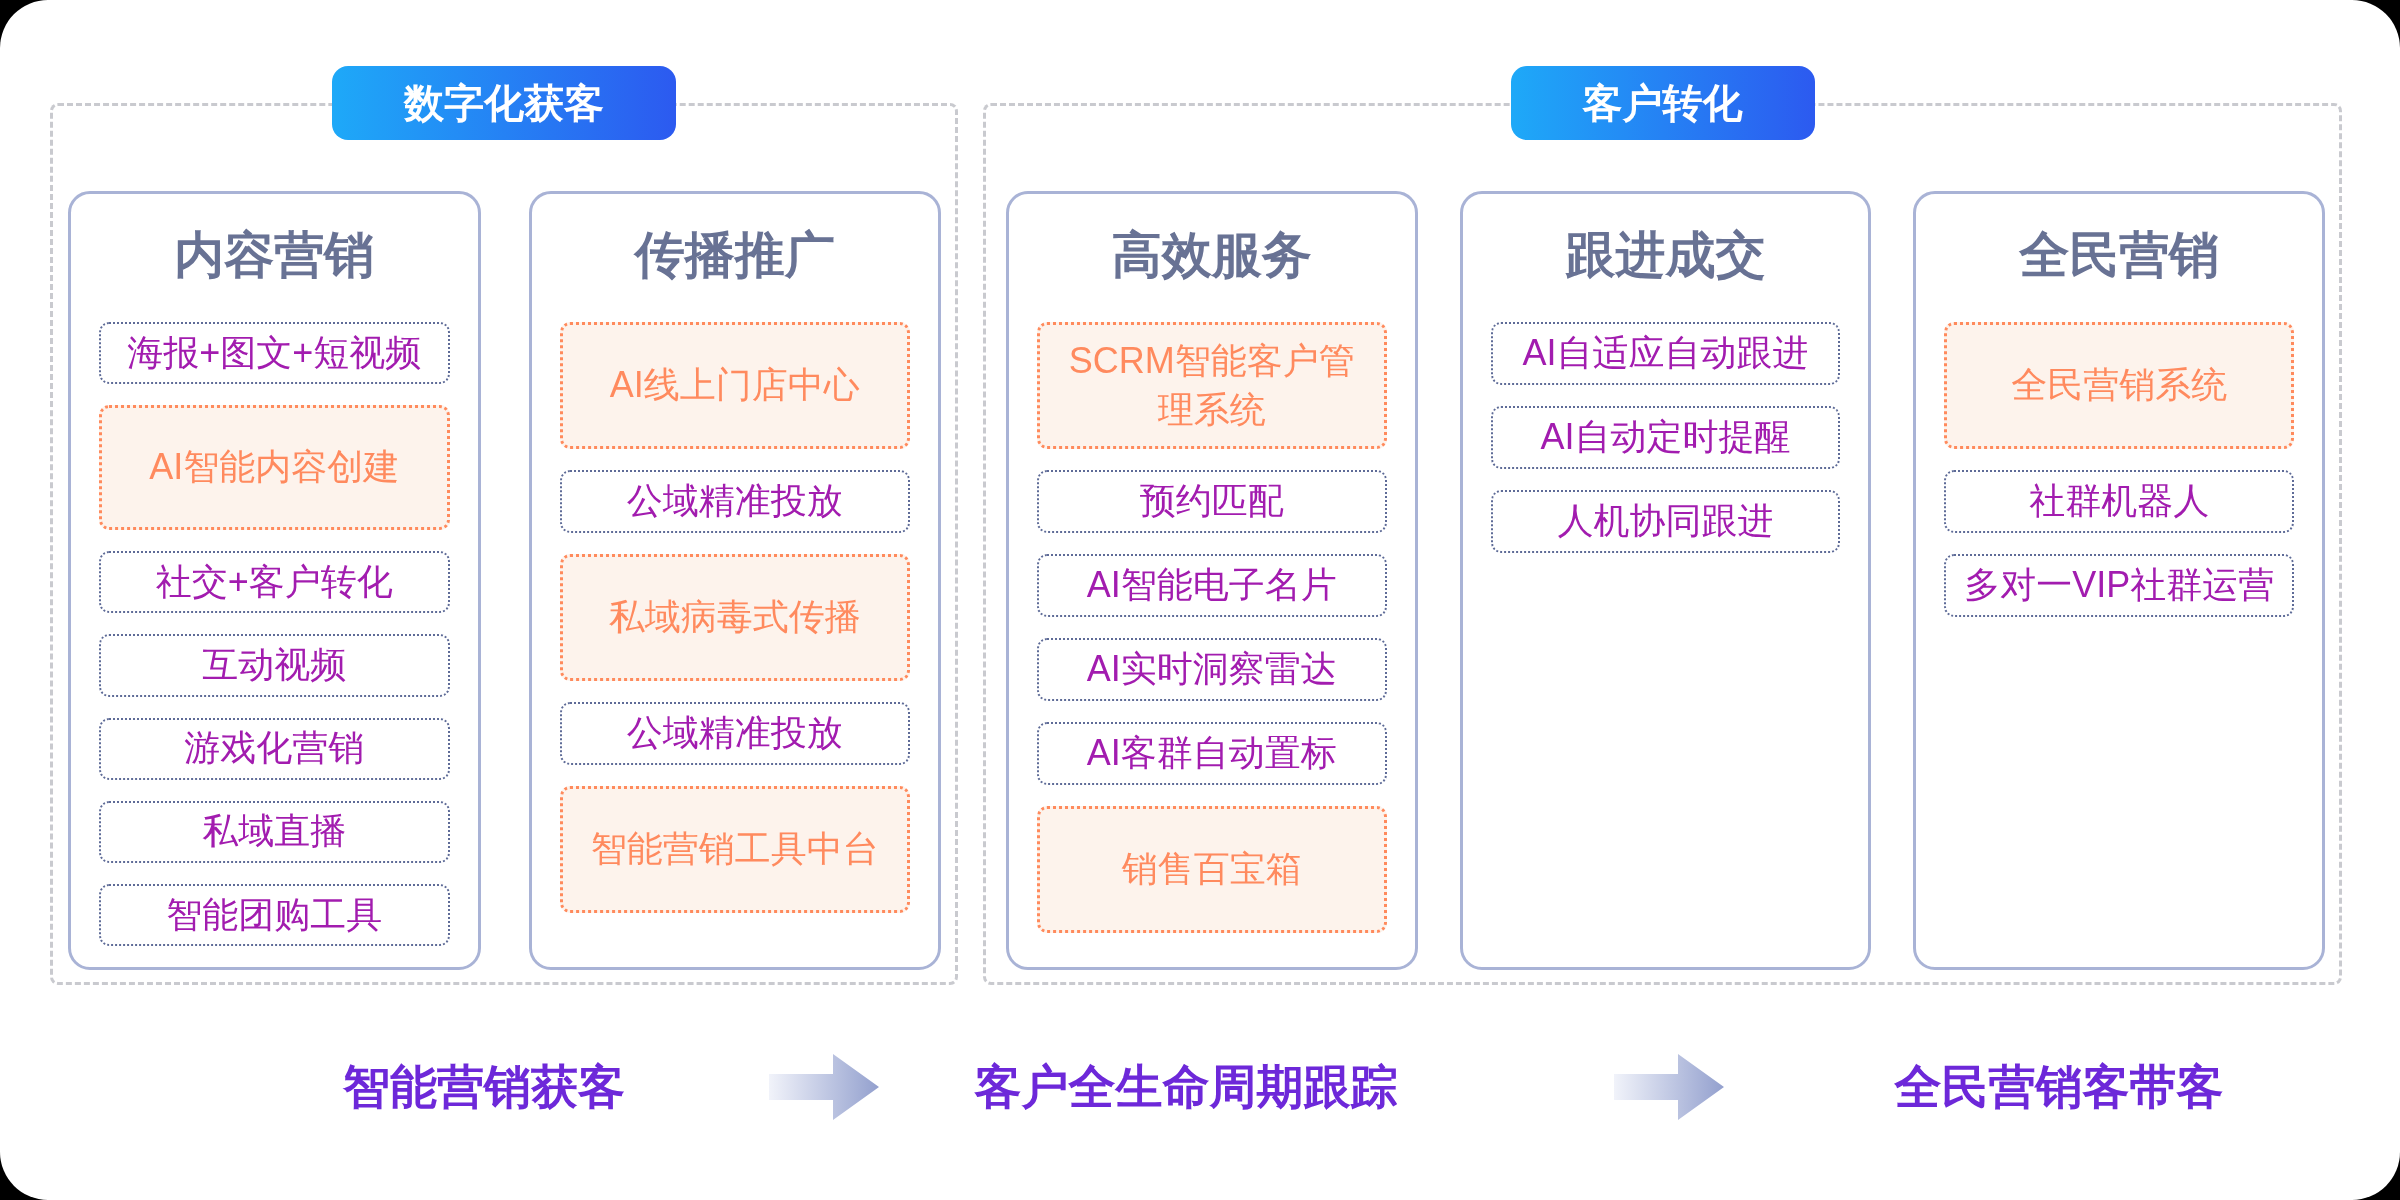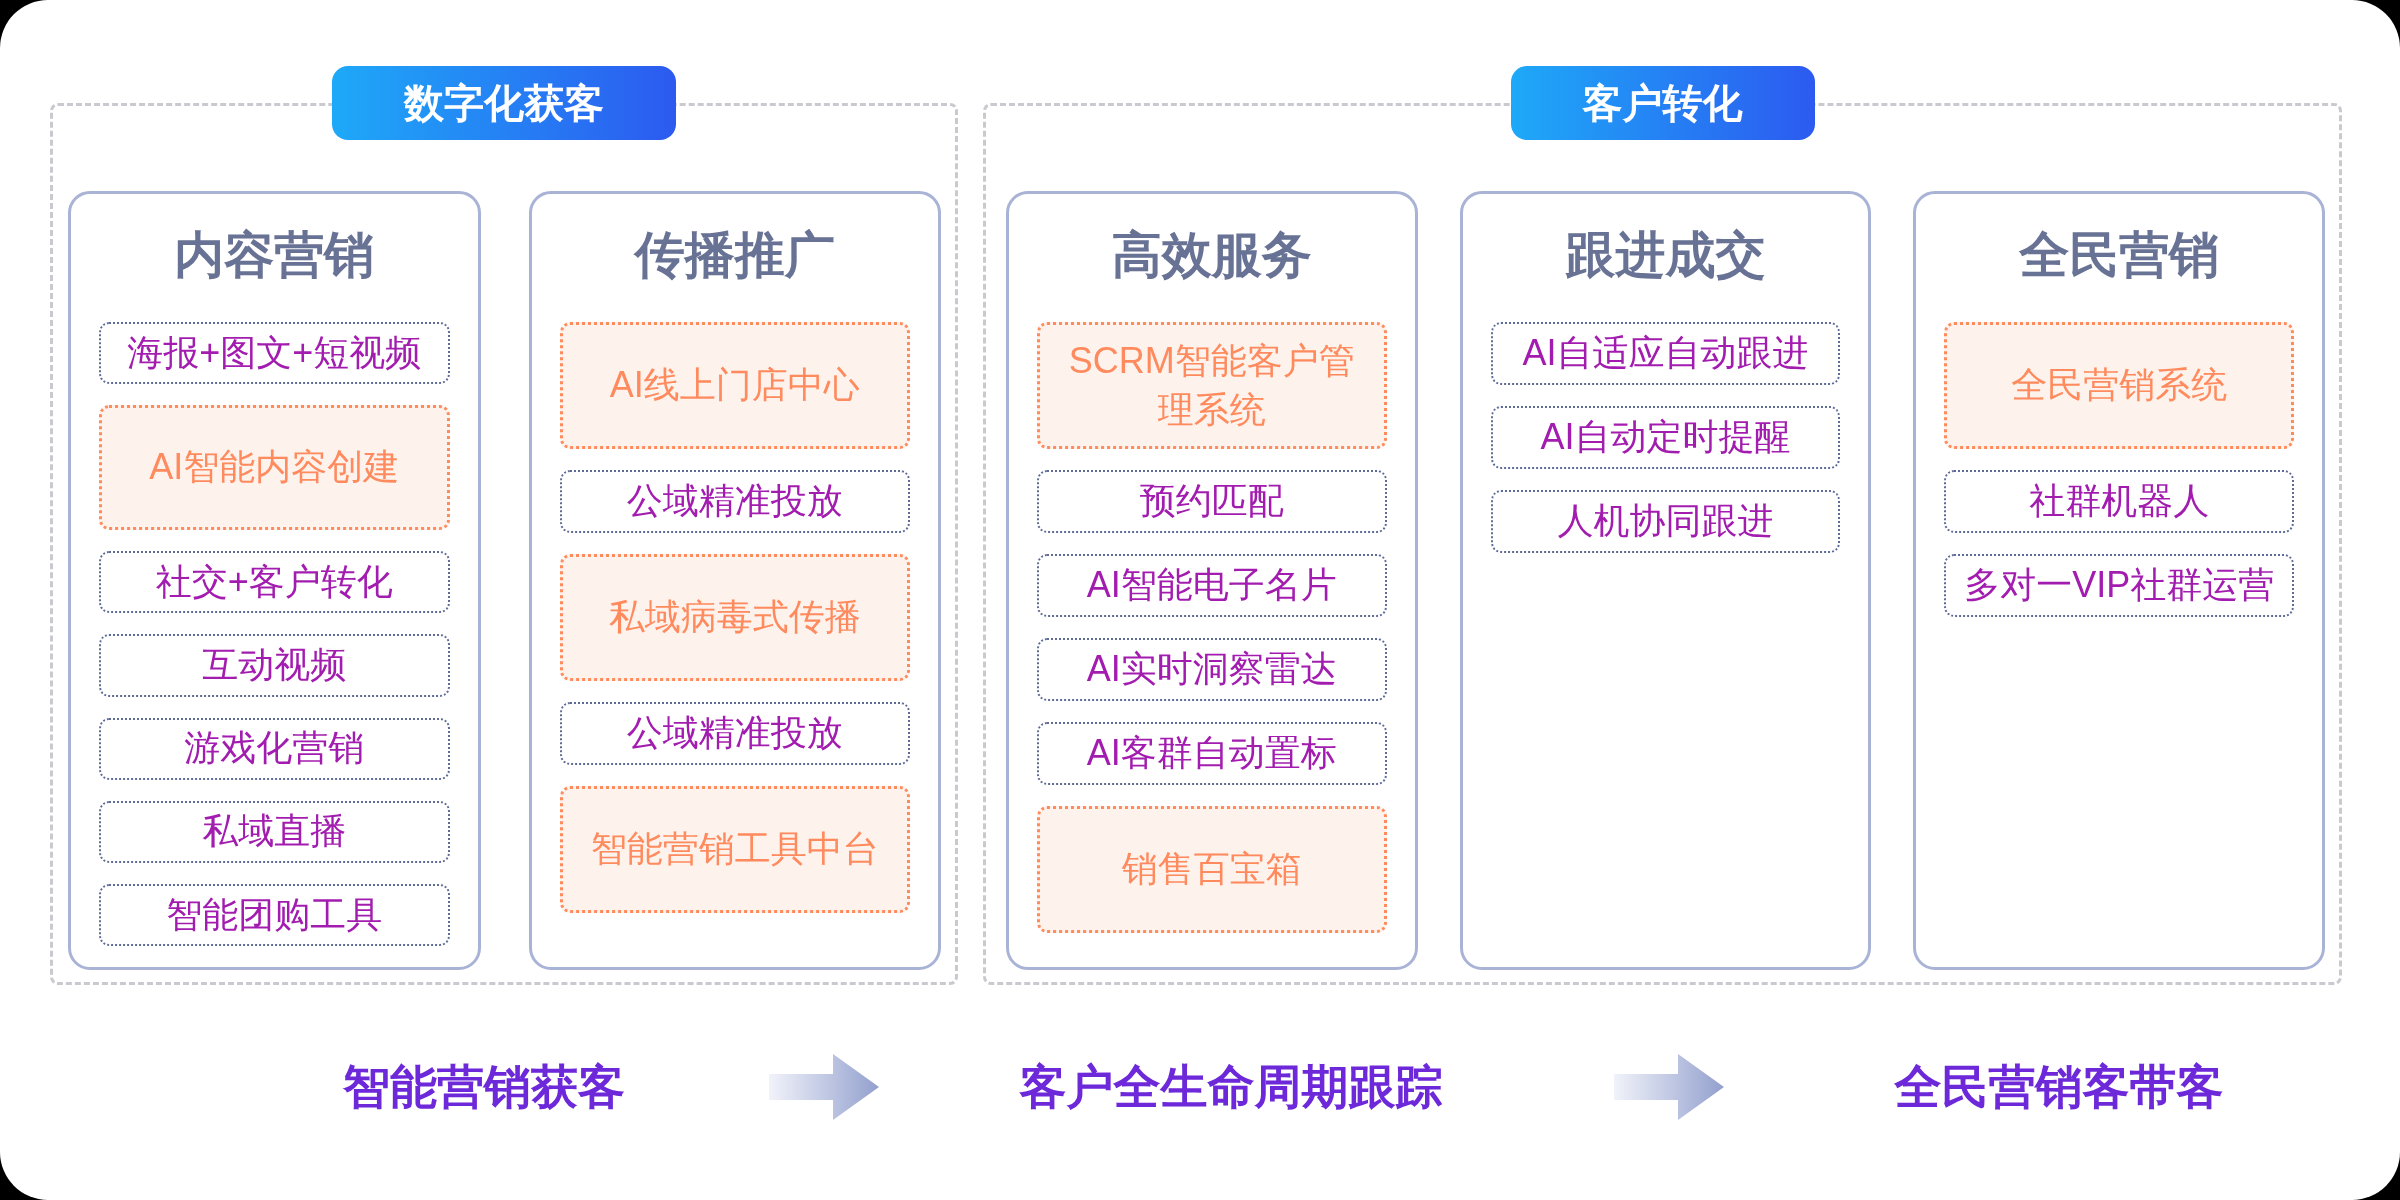--- a/index.html
+++ b/index.html
@@ -173,21 +173,21 @@
     <svg class="flow-arrow" style="left:824px" width="110" height="66" viewBox="0 0 110 66">
       <defs>
         <linearGradient id="arrowGrad1" x1="0" y1="0" x2="1" y2="0">
           <stop offset="0" stop-color="#f1f3fa"></stop>
           <stop offset="1" stop-color="#93a0ce"></stop>
         </linearGradient>
       </defs>
       <path d="M0 20 H64 V0 L110 33 L64 66 V46 H0 Z" fill="url(#arrowGrad1)"></path>
     </svg>
 
-    <div class="flow-label" style="left:1231px">客户全生命周期跟踪</div>
+    <div class="flow-label" style="left:1186px">客户全生命周期跟踪</div>
 
     <svg class="flow-arrow" style="left:1669px" width="110" height="66" viewBox="0 0 110 66">
       <defs>
         <linearGradient id="arrowGrad2" x1="0" y1="0" x2="1" y2="0">
           <stop offset="0" stop-color="#f1f3fa"></stop>
           <stop offset="1" stop-color="#93a0ce"></stop>
         </linearGradient>
       </defs>
       <path d="M0 20 H64 V0 L110 33 L64 66 V46 H0 Z" fill="url(#arrowGrad2)"></path>
     </svg>

